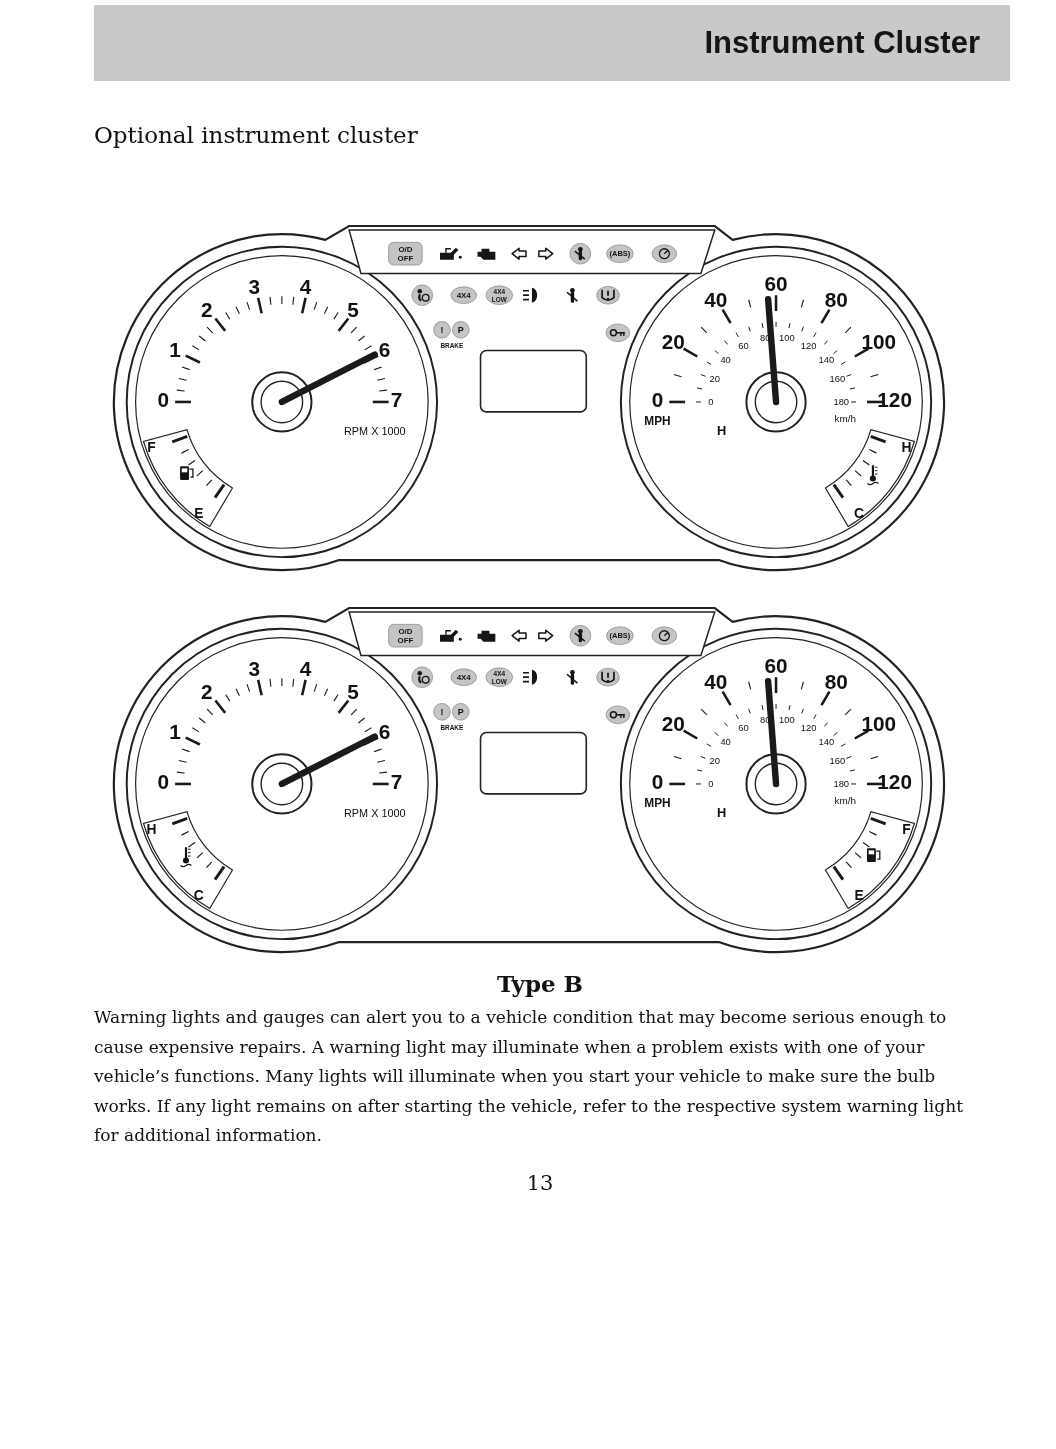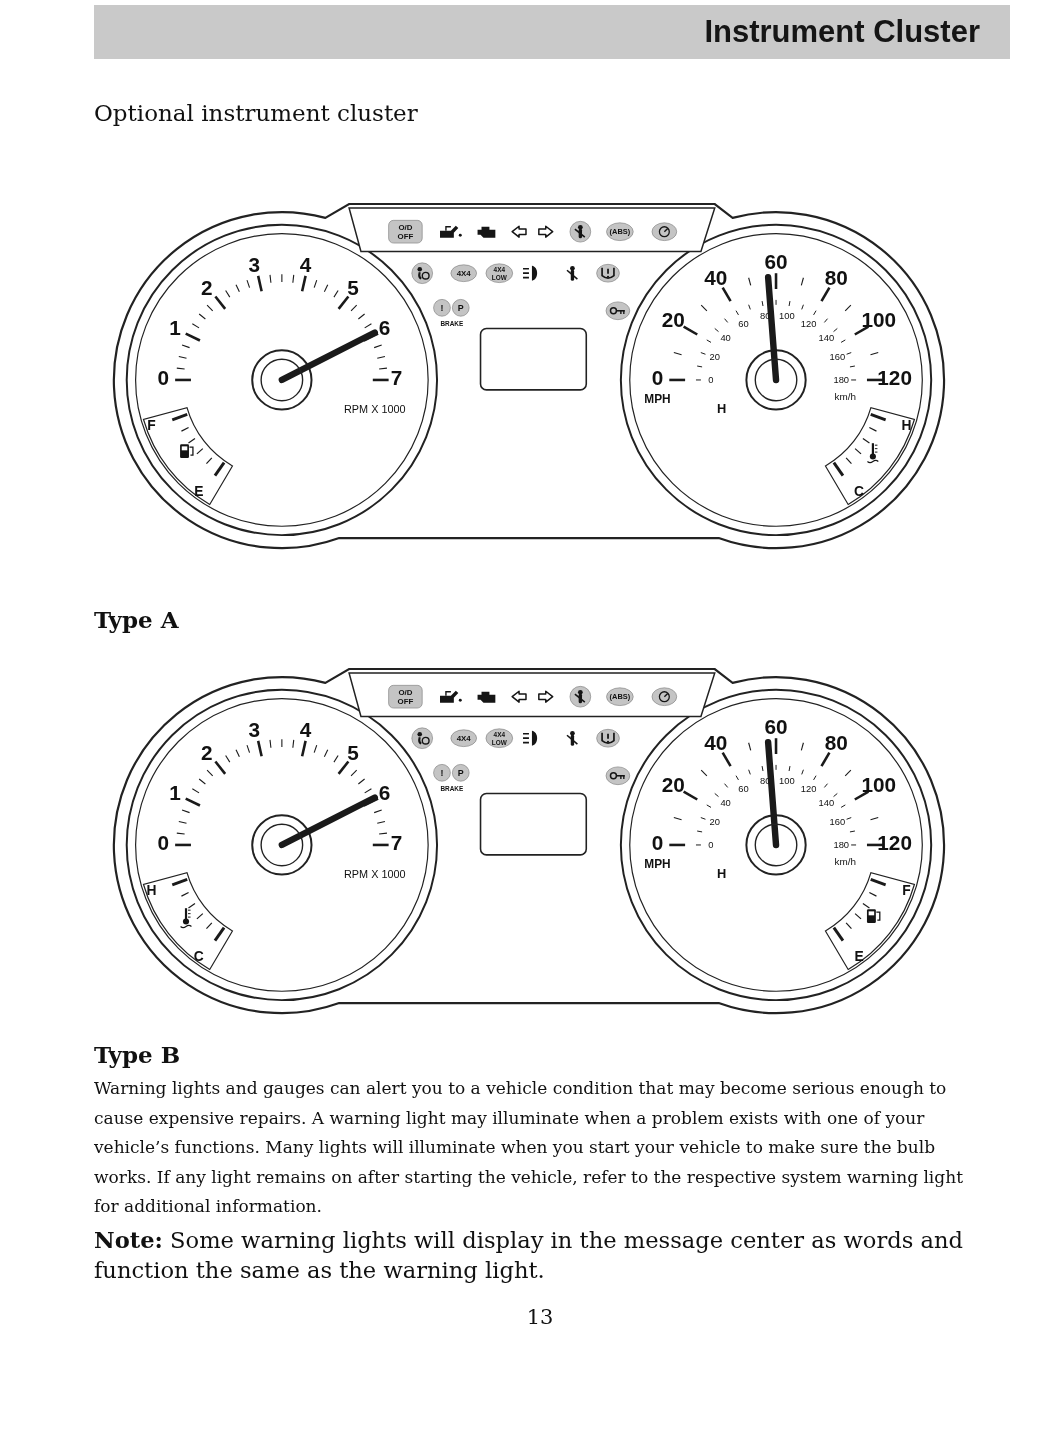--- a/index.html
+++ b/index.html
@@ -1,23 +1,23 @@
 <!DOCTYPE html>
 <html><head>
 <meta charset="utf-8">
 <style>
   html,body{margin:0;padding:0;background:#fff;}
   body{width:1056px;min-height:1449px;font-family:"DejaVu Serif",serif;color:#111;position:relative;}
-  .topbar{margin:5px 46px 0 94px;height:54px;background:#c9c9c9;display:flex;align-items:center;justify-content:flex-end;}
+  .topbar{margin:5px 46px 0 94px;height:76px;background:#c9c9c9;display:flex;align-items:center;justify-content:flex-end;}
   .topbar .title{font-family:"Liberation Sans",sans-serif;font-weight:700;font-size:31px;padding-right:30px;color:#151515;}
   .content{margin-left:94px;margin-right:70px;}
   .h-opt{font-size:23px;font-weight:400;margin:41px 0 0 0;}
   .h-type{font-size:23px;font-weight:700;margin:0;}
   .h-type-a{margin-top:56px;}
-  .h-type-b{margin-top:26px;}
+  .h-type-b{margin-top:16px;text-align:center;}
   .diagram{margin-top:76px;margin-left:8px;}
   .diagram-b{margin-top:34px;margin-left:8px;}
   .para{font-size:17px;line-height:29.6px;margin:6px 0 0 0;}
   .note{font-size:22.6px;line-height:29.6px;margin:4px 0 0 0;}
   .pageno{font-size:21px;text-align:center;margin-top:20px;}
   svg{display:block;}
   svg text{fill:#111;font-family:"Liberation Sans",sans-serif;}
   .gnum{font-size:21px;font-weight:bold;text-anchor:middle;dominant-baseline:central;}
   .knum{font-size:9.5px;text-anchor:middle;dominant-baseline:central;}
   .kunit{font-size:10px;text-anchor:middle;dominant-baseline:central;}
@@ -305,21 +305,20 @@
       <ellipse rx="12" ry="9" fill="#c4c4c4" stroke="#777" stroke-width="0.6"></ellipse>
       <circle cx="-4.5" cy="0" r="3" fill="none" stroke="#151515" stroke-width="1.5"></circle>
       <line x1="-1.5" y1="0" x2="7" y2="0" stroke="#151515" stroke-width="1.6"></line>
       <path d="M3,0 L3,3.2 M6,0 L6,3.2" stroke="#151515" stroke-width="1.4"></path>
     </g>
   </g>
 
   <rect x="383" y="128" width="107" height="62" rx="6" fill="#fff" stroke="#222" stroke-width="1.6"></rect>
 </svg>
 </div>
-  <h2 class="h-type h-type-a">Type A</h2>
 
   <div class="diagram-b" id="cluster-b-host">
 <svg viewBox="0 0 856 352" width="846" height="348" xmlns="http://www.w3.org/2000/svg">
 
   <path d="M250,2 L620,2 L638,16 A170,170 0 1 1 624,340 L240,340 A170,170 0 1 1 226,16 Z" fill="#fff" stroke="#222" stroke-width="2.2"></path>
 
   <g>
     <circle cx="182" cy="180" r="157" fill="#fff" stroke="#222" stroke-width="2"></circle>
     <circle cx="182" cy="180" r="148" fill="none" stroke="#222" stroke-width="1.2"></circle>
     <g>
@@ -582,16 +581,15 @@
       <path d="M3,0 L3,3.2 M6,0 L6,3.2" stroke="#151515" stroke-width="1.4"></path>
     </g>
   </g>
 
   <rect x="383" y="128" width="107" height="62" rx="6" fill="#fff" stroke="#222" stroke-width="1.6"></rect>
 </svg>
 </div>
   <h2 class="h-type h-type-b">Type B</h2>
 
   <p class="para">Warning lights and gauges can alert you to a vehicle condition that may become serious enough to cause expensive repairs. A warning light may illuminate when a problem exists with one of your vehicle’s functions. Many lights will illuminate when you start your vehicle to make sure the bulb works. If any light remains on after starting the vehicle, refer to the respective system warning light for additional information.</p>
-  <p class="note"><b>Note:</b><span> Some warning lights will display in the message center as words and function the same as the warning light.</span></p>
 
   <div class="pageno">13</div>
 </div>
 
 </body></html>

